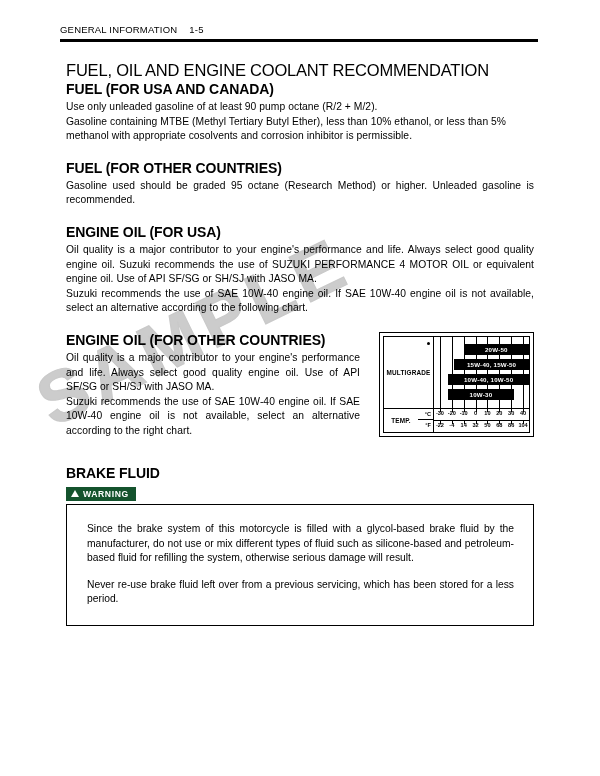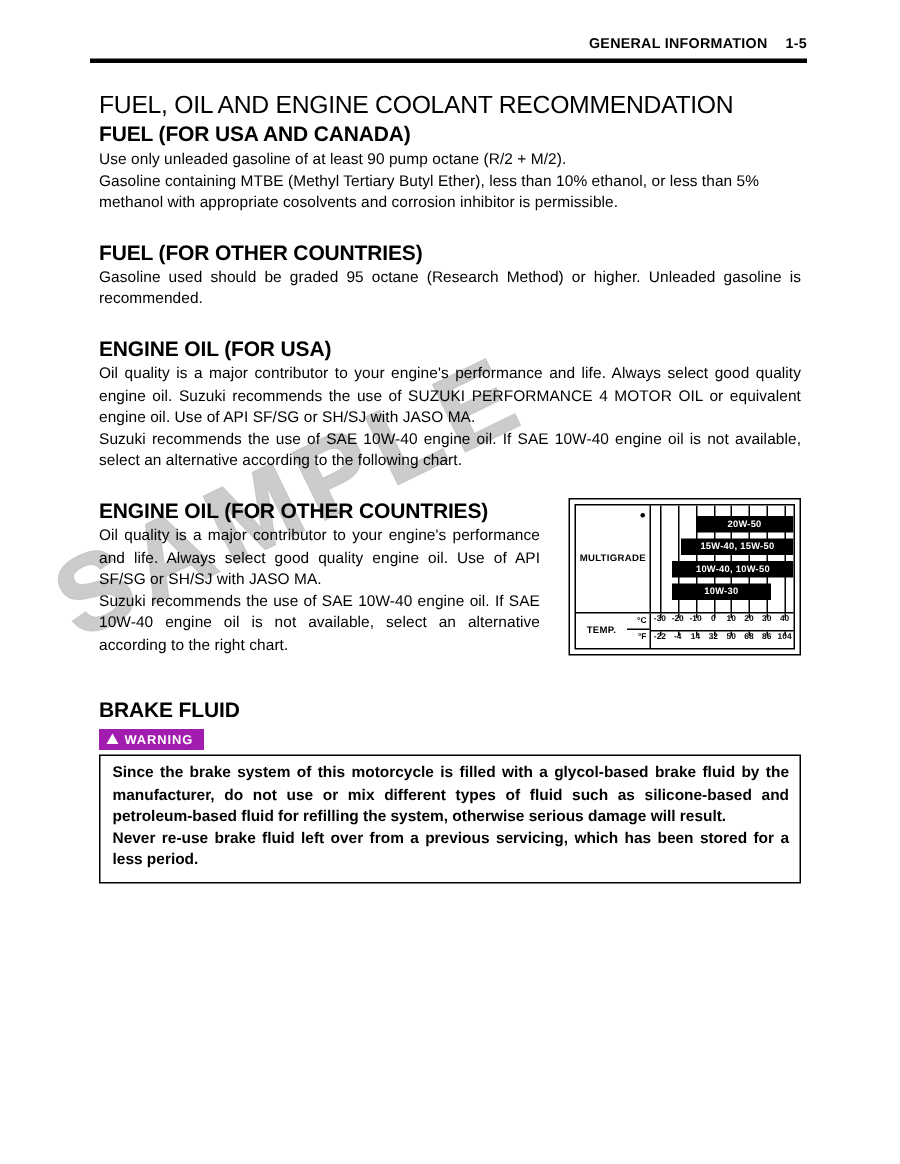--- a/index.html
+++ b/index.html
@@ -45,23 +45,23 @@
   }
 
   
   .header {
     position: absolute;
     left: 60px; top: 24px;
     width: 478px;
     z-index: 10;
   }
   .header-title {
-    text-align: right;
+    text-align: left;
     font-size: 9.5px;
-    font-weight: bold;
+    font-weight: normal;
     letter-spacing: 0.2px;
     line-height: 12px;
   }
   .header-title .folio {
     margin-left: 12px;
   }
   .header-rule {
     margin-top: 3px;
     height: 3px;
     background: #000;
@@ -241,21 +241,21 @@
   .spec-line {
     font-size: 10.3px;
     font-weight: bold;
     margin: 0 0 6px 0;
     line-height: 14px;
   }
   .warning-badge {
     display: inline-flex;
     align-items: center;
     gap: 4px;
-    background: #a21caf;
+    background: #14532d;
     color: #fff;
     padding: 2px 7px 2px 5px;
     font-size: 8.6px;
     font-weight: bold;
     letter-spacing: 0.6px;
     margin-bottom: 3px;
   }
   .warning-badge .tri {
     display: inline-block;
     width: 0; height: 0;
@@ -265,23 +265,23 @@
     position: relative;
     top: -0.5px;
   }
   .warning-box {
     border: 1.4px solid #000;
     padding: 5px 7px 6px 8px;
     box-sizing: border-box;
   }
   .warning-box p {
     font-size: 10.3px;
-    font-weight: bold;
+    font-weight: normal;
     line-height: 14.6px;
-    margin: 0;
+    margin: 12px;
     text-align: justify;
     text-align-last: left;
   }
 </style>
 </head>
 <body>
 
 <div class="page">
 
   <div class="watermark">

